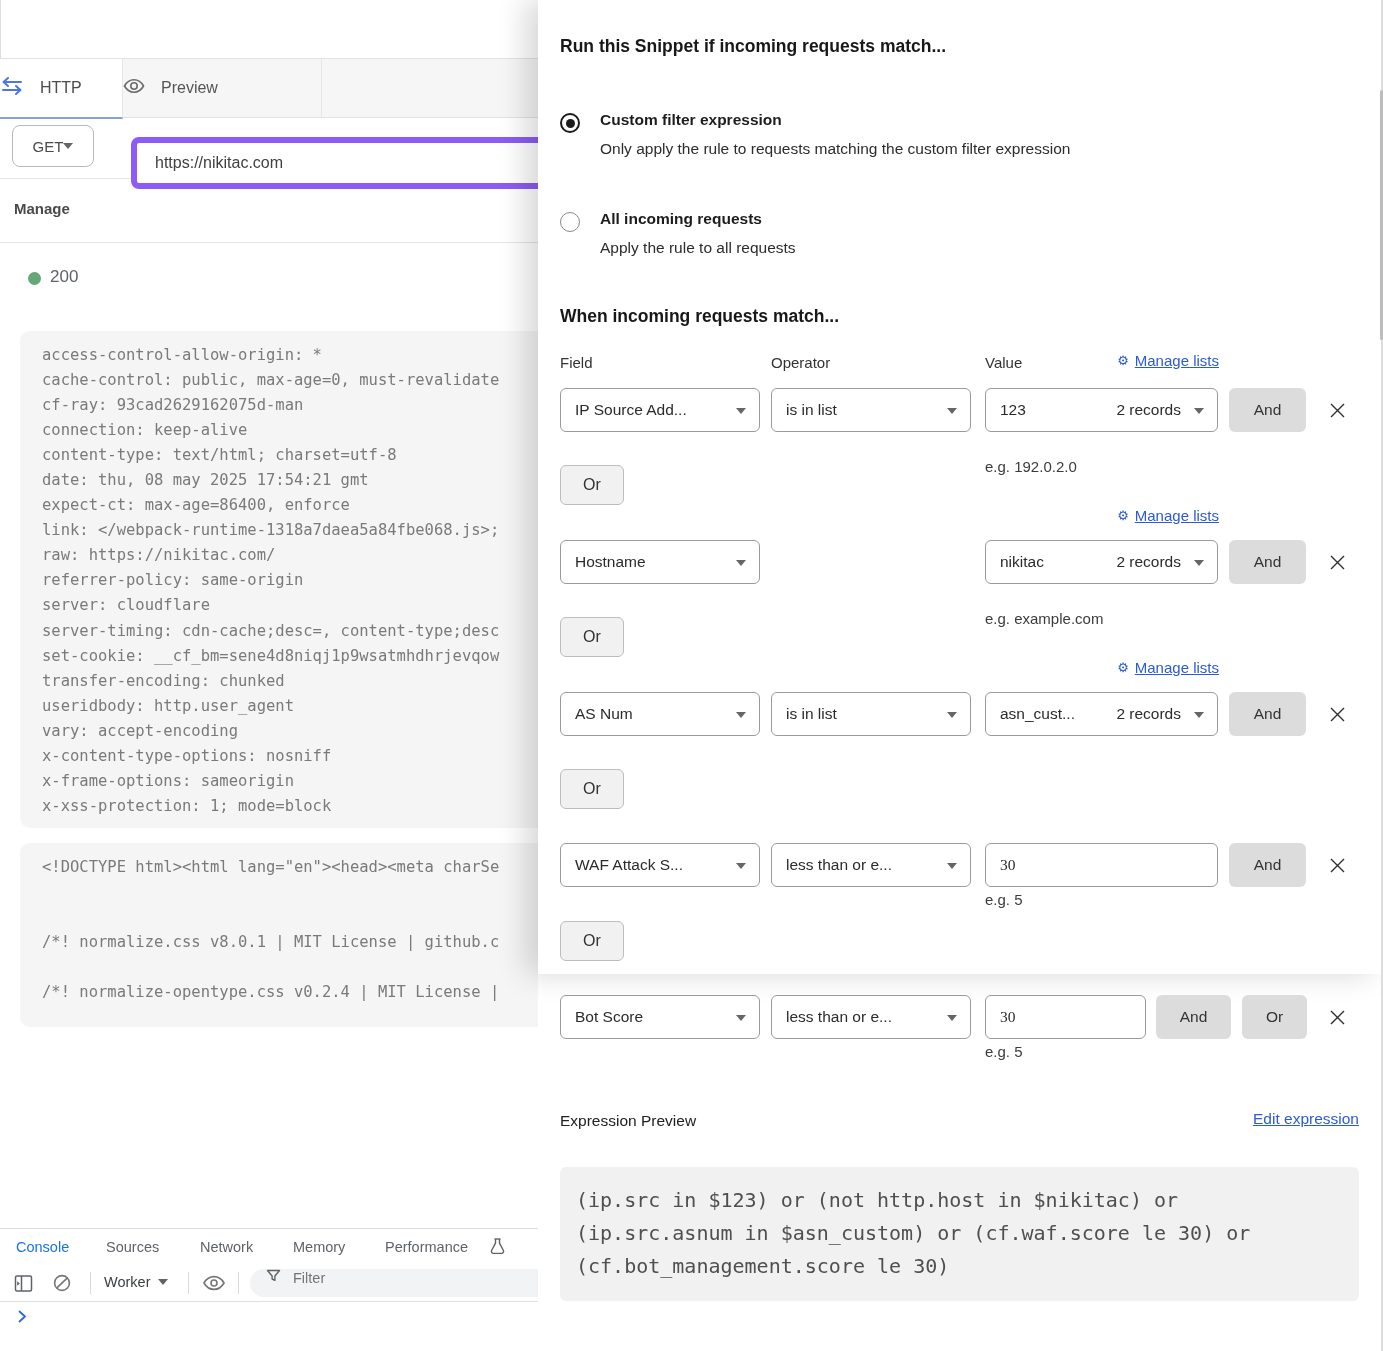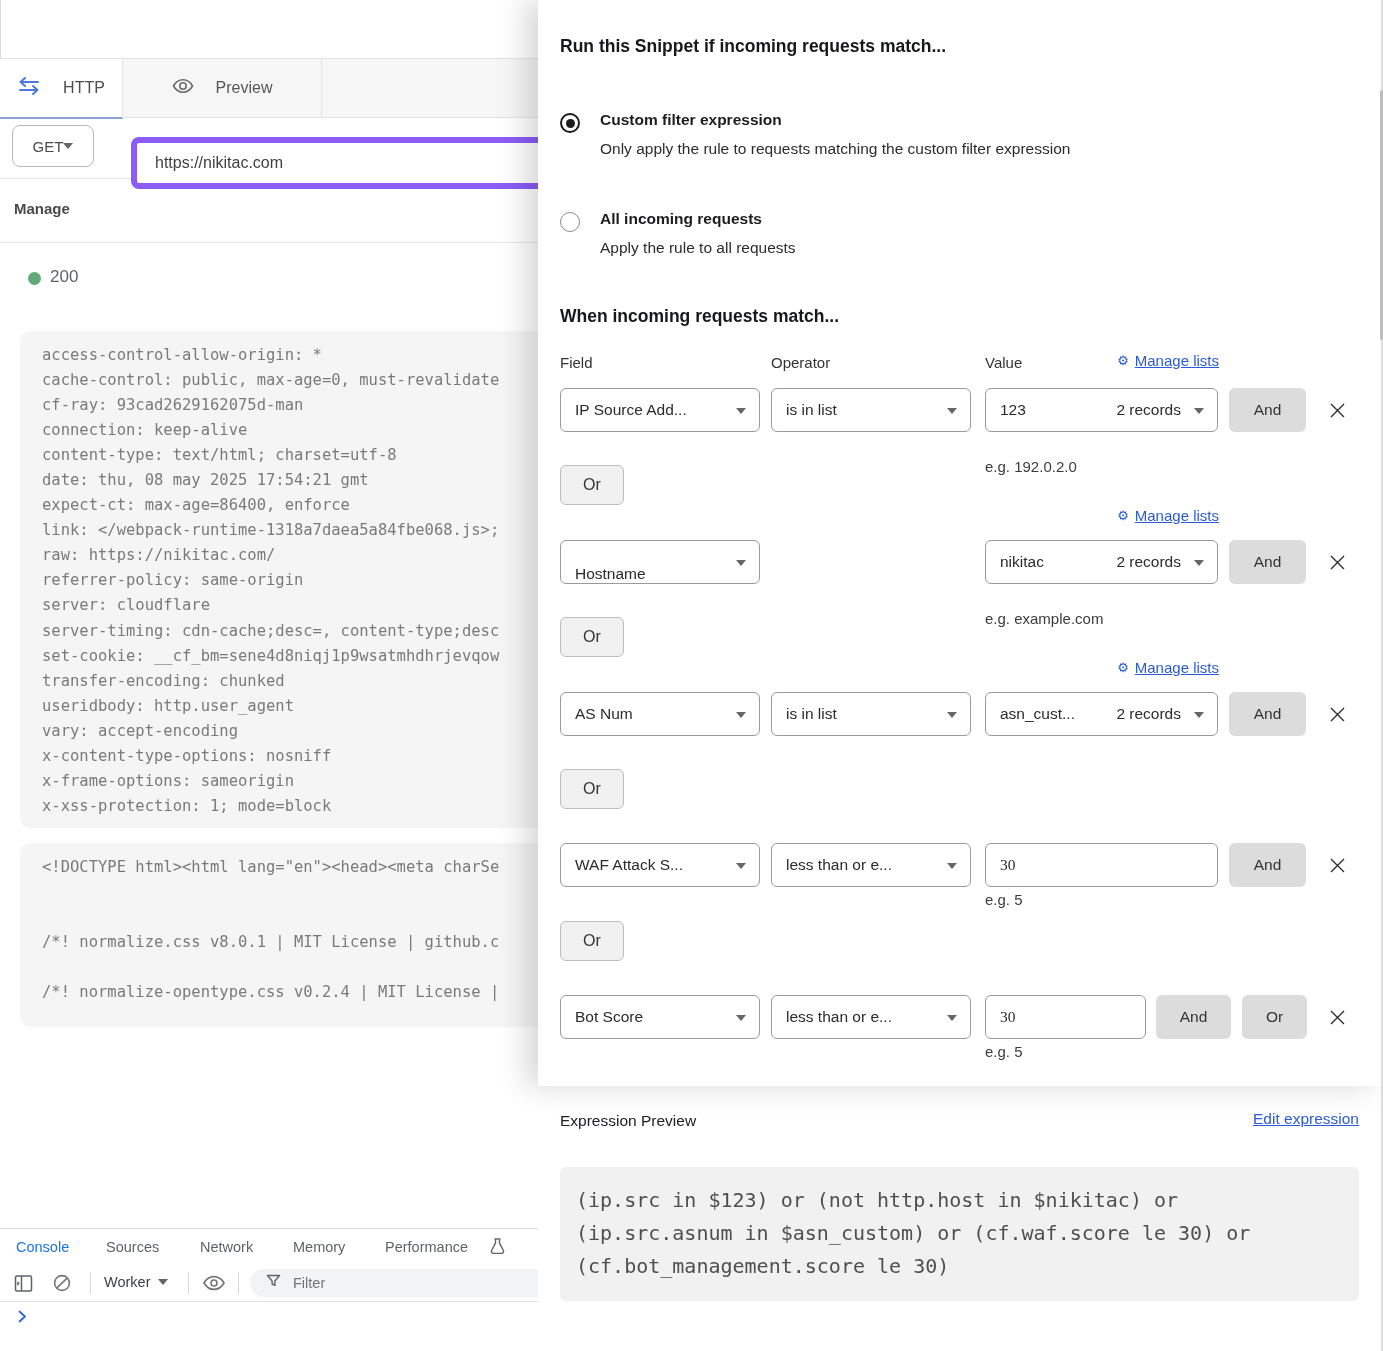--- a/index.html
+++ b/index.html
@@ -6,21 +6,21 @@
   .stage{position:relative;width:1383px;height:1351px;overflow:hidden;background:#fff;
          font-family:"Liberation Sans",sans-serif;color:#222;}
   .abs{position:absolute;}
 
   
   .left-panel{position:absolute;left:0;top:0;width:538px;height:1351px;overflow:hidden;background:#fff;}
   .lp-top{position:absolute;left:0;top:0;width:538px;height:58px;background:#fff;
           border-bottom:1px solid #e2e2e2;border-left:1px solid #dcdcdc;}
   .lp-tabs{position:absolute;left:0;top:59px;width:538px;height:58px;background:#f6f6f6;
            border-bottom:1px solid #e2e2e2;display:flex;}
-  .lp-tab{display:flex;align-items:center;justify-content:center;gap:22px;height:100%;
+  .lp-tab{display:flex;align-items:center;justify-content:flex-start;gap:16px;height:100%;
           font-size:16px;color:#565656;border-right:1px solid #e6e6e6;cursor:default;}
   .lp-tab.active{background:#fff;border-bottom:2px solid #8aa0d8;color:#4d4d4d;}
   .tab-http{width:122px;}
   .tab-preview{width:198px;}
   .req-row{position:absolute;left:0;top:118px;width:538px;height:60px;border-bottom:1px solid #e5e5e5;}
   .method-box{position:absolute;left:12px;top:7px;width:80px;height:40px;border:1px solid #b9b9b9;
               border-radius:8px;display:flex;align-items:center;justify-content:center;
               font-size:15px;color:#4a4a4a;background:#fff;}
   .url-box{position:absolute;left:103px;top:19px;width:620px;height:40px;border:6px solid #8b5cf6;
            border-radius:8px;background:#fff;margin-left:28px;}
@@ -40,27 +40,27 @@
   .dt-tabs{position:absolute;left:0;top:1228px;width:538px;height:38px;background:#fff;
            border-top:1px solid #dcdcdc;border-bottom:1px solid #e0e0e0;font-size:14.5px;color:#5f6368;}
   .dt-tab{position:absolute;top:10px;}
   .dt-tab.active{color:#1a73e8;}
   .dt-underline{position:absolute;left:8px;bottom:-1px;width:80px;height:2px;background:#88b4f8;}
   .dt-toolbar{position:absolute;left:0;top:1266px;width:538px;height:35px;background:#fff;
               border-bottom:1px solid #e0e0e0;}
   .dt-sep{position:absolute;top:6px;width:1px;height:22px;background:#dadada;}
   .worker{position:absolute;left:104px;top:8px;font-size:14.5px;color:#3c4043;display:flex;align-items:center;gap:8px;}
   .filter-pill{position:absolute;left:250px;top:3px;width:460px;height:28px;border-radius:14px;
-               background:#f1f3f4;display:flex;align-items:center;gap:10px;padding-left:16px;box-sizing:border-box;}
+               background:#f1f3f4;display:flex;align-items:flex-start;gap:10px;padding-left:16px;box-sizing:border-box;}
   .filter-pill input{border:0;outline:0;background:transparent;font-size:14.5px;color:#5f6368;
                      font-family:"Liberation Sans",sans-serif;width:300px;}
   .prompt{position:absolute;left:18px;top:1309px;}
 
   
-  .drawer{position:absolute;left:538px;top:0;width:845px;height:1086px;background:#fff;
+  .drawer{position:absolute;left:538px;top:0;width:845px;height:974px;background:#fff;
           box-shadow:-12px 0 28px rgba(0,0,0,0.16);}
   .drawer-title{position:absolute;left:22px;top:36px;font-size:17.5px;font-weight:700;color:#17181a;}
   .radio{position:absolute;left:22px;width:20px;height:20px;border-radius:50%;box-sizing:border-box;background:#fff;}
   .radio.sel{border:2px solid #1b1b1b;}
   .radio.sel::after{content:"";position:absolute;left:3.5px;top:3.5px;width:9px;height:9px;border-radius:50%;background:#1b1b1b;}
   .radio.unsel{border:1.5px solid #8a8a8a;}
   .radio-label{position:absolute;left:62px;font-size:15.5px;font-weight:700;color:#1d1d1f;}
   .radio-desc{position:absolute;left:62px;font-size:15.5px;color:#2c2c2e;}
   .match-heading{position:absolute;left:22px;top:306px;font-size:17.5px;font-weight:700;color:#17181a;}
   .col-label{position:absolute;top:354px;font-size:15px;color:#333;}
@@ -276,21 +276,21 @@
     </div>
     <button class="and-btn" style="left:691px;top:388px;width:77px;">And</button>
     <span class="close-x" style="left:791px;top:402px;">
       <svg width="17" height="17" viewBox="0 0 17 17" stroke="#2f2f2f" stroke-width="1.4">
           <path d="M2 2 15 15M15 2 2 15"></path>
         </svg>
     </span>
     <div class="hint" style="top:458px;">e.g. 192.0.2.0</div>
     <button class="or-btn" style="top:465px;">Or</button>
 
-    <div class="sel-box" style="left:22px;top:540px;width:200px;align-items:flex-end;">
+    <div class="sel-box" style="left:22px;top:540px;width:200px;">
       <span>Hostname</span>
         <span class="chev"></span>
     </div>
     <div class="sel-box" style="left:447px;top:540px;width:233px;">
       <span>nikitac</span>
       <span class="records">2 records</span>
       <span class="chev"></span>
     </div>
     <button class="and-btn" style="left:691px;top:540px;width:77px;">And</button>
     <span class="close-x" style="left:791px;top:554px;">

